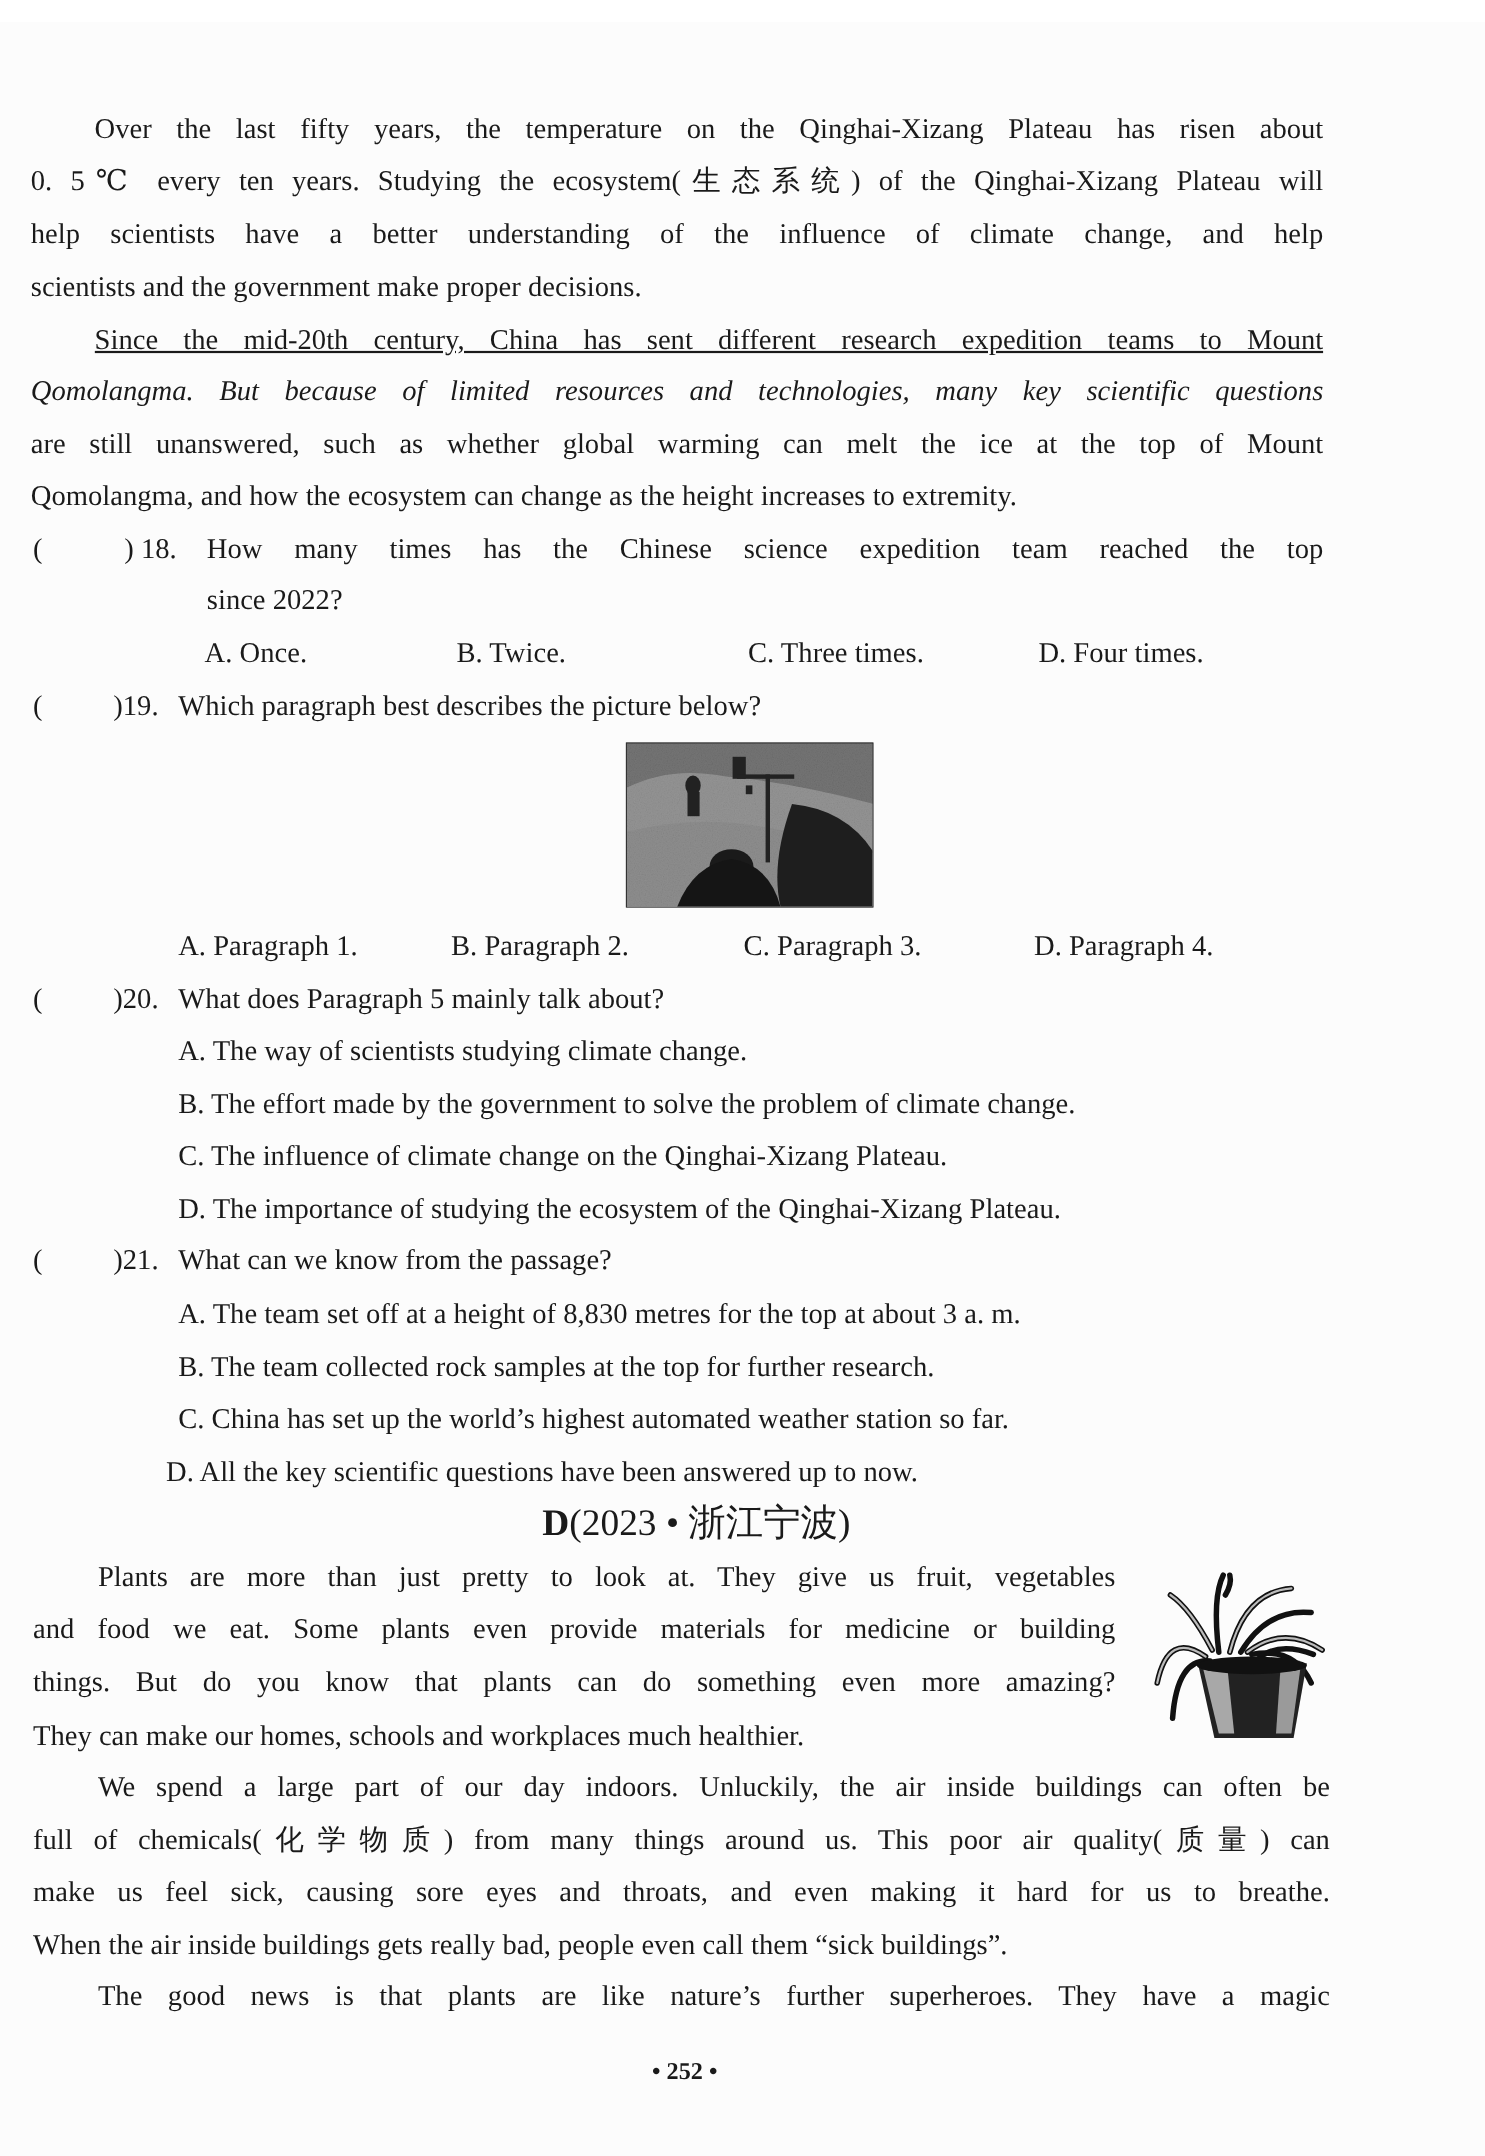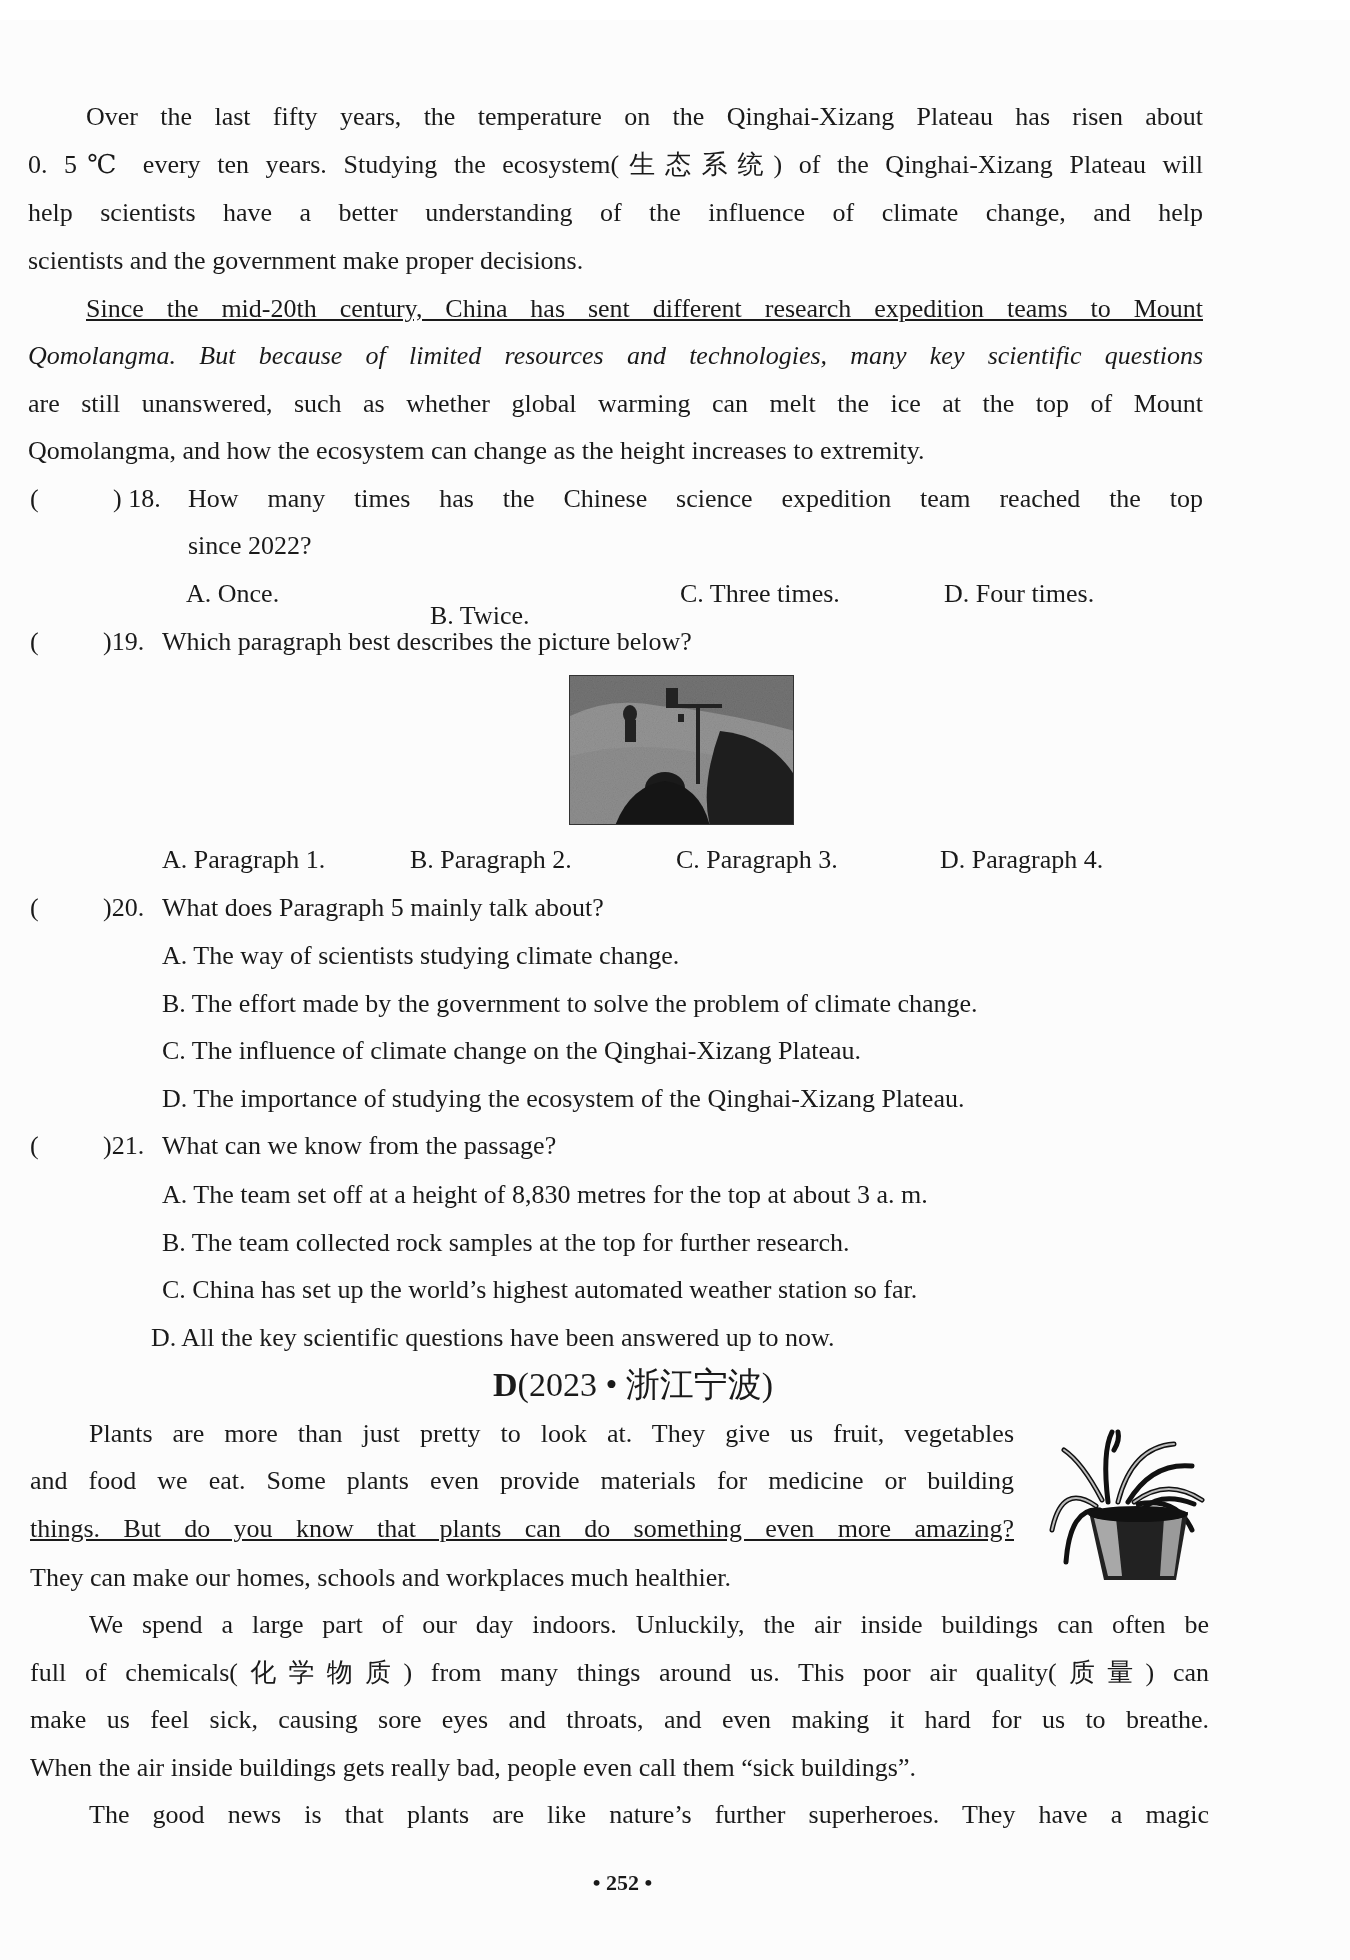--- a/index.html
+++ b/index.html
@@ -47,21 +47,21 @@
   <div class="line just" style="left:28px;top:384px;width:1175px;">are still unanswered, such as whether global warming can melt the ice at the top of Mount</div>
   <div class="line" style="left:28px;top:431px;">Qomolangma, and how the ecosystem can change as the height increases to extremity.</div>
 </div>
 
 <div>
   <span class="paren" style="left:30px;top:479px;">(</span>
   <span class="paren" style="left:113px;top:479px;">) 18.</span>
   <div class="line just" style="left:188px;top:479px;width:1015px;">How many times has the Chinese science expedition team reached the top</div>
   <div class="line" style="left:188px;top:526px;">since 2022?</div>
   <div class="line" style="left:186px;top:574px;">A. Once.</div>
-  <div class="line" style="left:430px;top:574px;margin-top:22px;">B. Twice.</div>
+  <div class="line" style="left:415px;top:574px;">B. Twice.</div>
   <div class="line" style="left:680px;top:574px;">C. Three times.</div>
   <div class="line" style="left:944px;top:574px;">D. Four times.</div>
 </div>
 
 <div>
   <span class="paren" style="left:30px;top:622px;">(</span>
   <span class="paren" style="left:103px;top:622px;">)19.</span>
   <div class="line" style="left:162px;top:622px;">Which paragraph best describes the picture below?</div>
 
   <div class="photo" title="expedition team members with weather station equipment on snowy summit">
@@ -118,21 +118,21 @@
   <div class="line" style="left:151px;top:1318px;">D. All the key scientific questions have been answered up to now.</div>
 </div>
 
 <div class="line heading" style="left:493px;top:1365px;">
   <b>D</b><span>(2023 • 浙江宁波)</span>
 </div>
 
 <div>
   <div class="line just" style="left:89px;top:1414px;width:925px;">Plants are more than just pretty to look at. They give us fruit, vegetables</div>
   <div class="line just" style="left:30px;top:1461px;width:984px;">and food we eat. Some plants even provide materials for medicine or building</div>
-  <div class="line just" style="left:30px;top:1509px;width:984px;text-decoration:underline;">things. But do you know that plants can do something even more amazing?</div>
+  <div class="line just" style="left:30px;top:1509px;width:984px;">things. But do you know that plants can do something even more amazing?</div>
   <div class="line" style="left:30px;top:1558px;">They can make our homes, schools and workplaces much healthier.</div>
 </div>
 
 <div class="plant" title="potted spider plant illustration">
   <svg width="166" height="162" viewBox="0 0 166 162">
     <g fill="none" stroke="#111" stroke-width="5" stroke-linecap="round">
       <path d="M60 78 Q40 40 22 28"></path>
       <path d="M66 80 Q60 30 70 10"></path>
       <path d="M72 28 Q78 18 76 10"></path>
       <path d="M76 80 Q90 25 132 22"></path>

